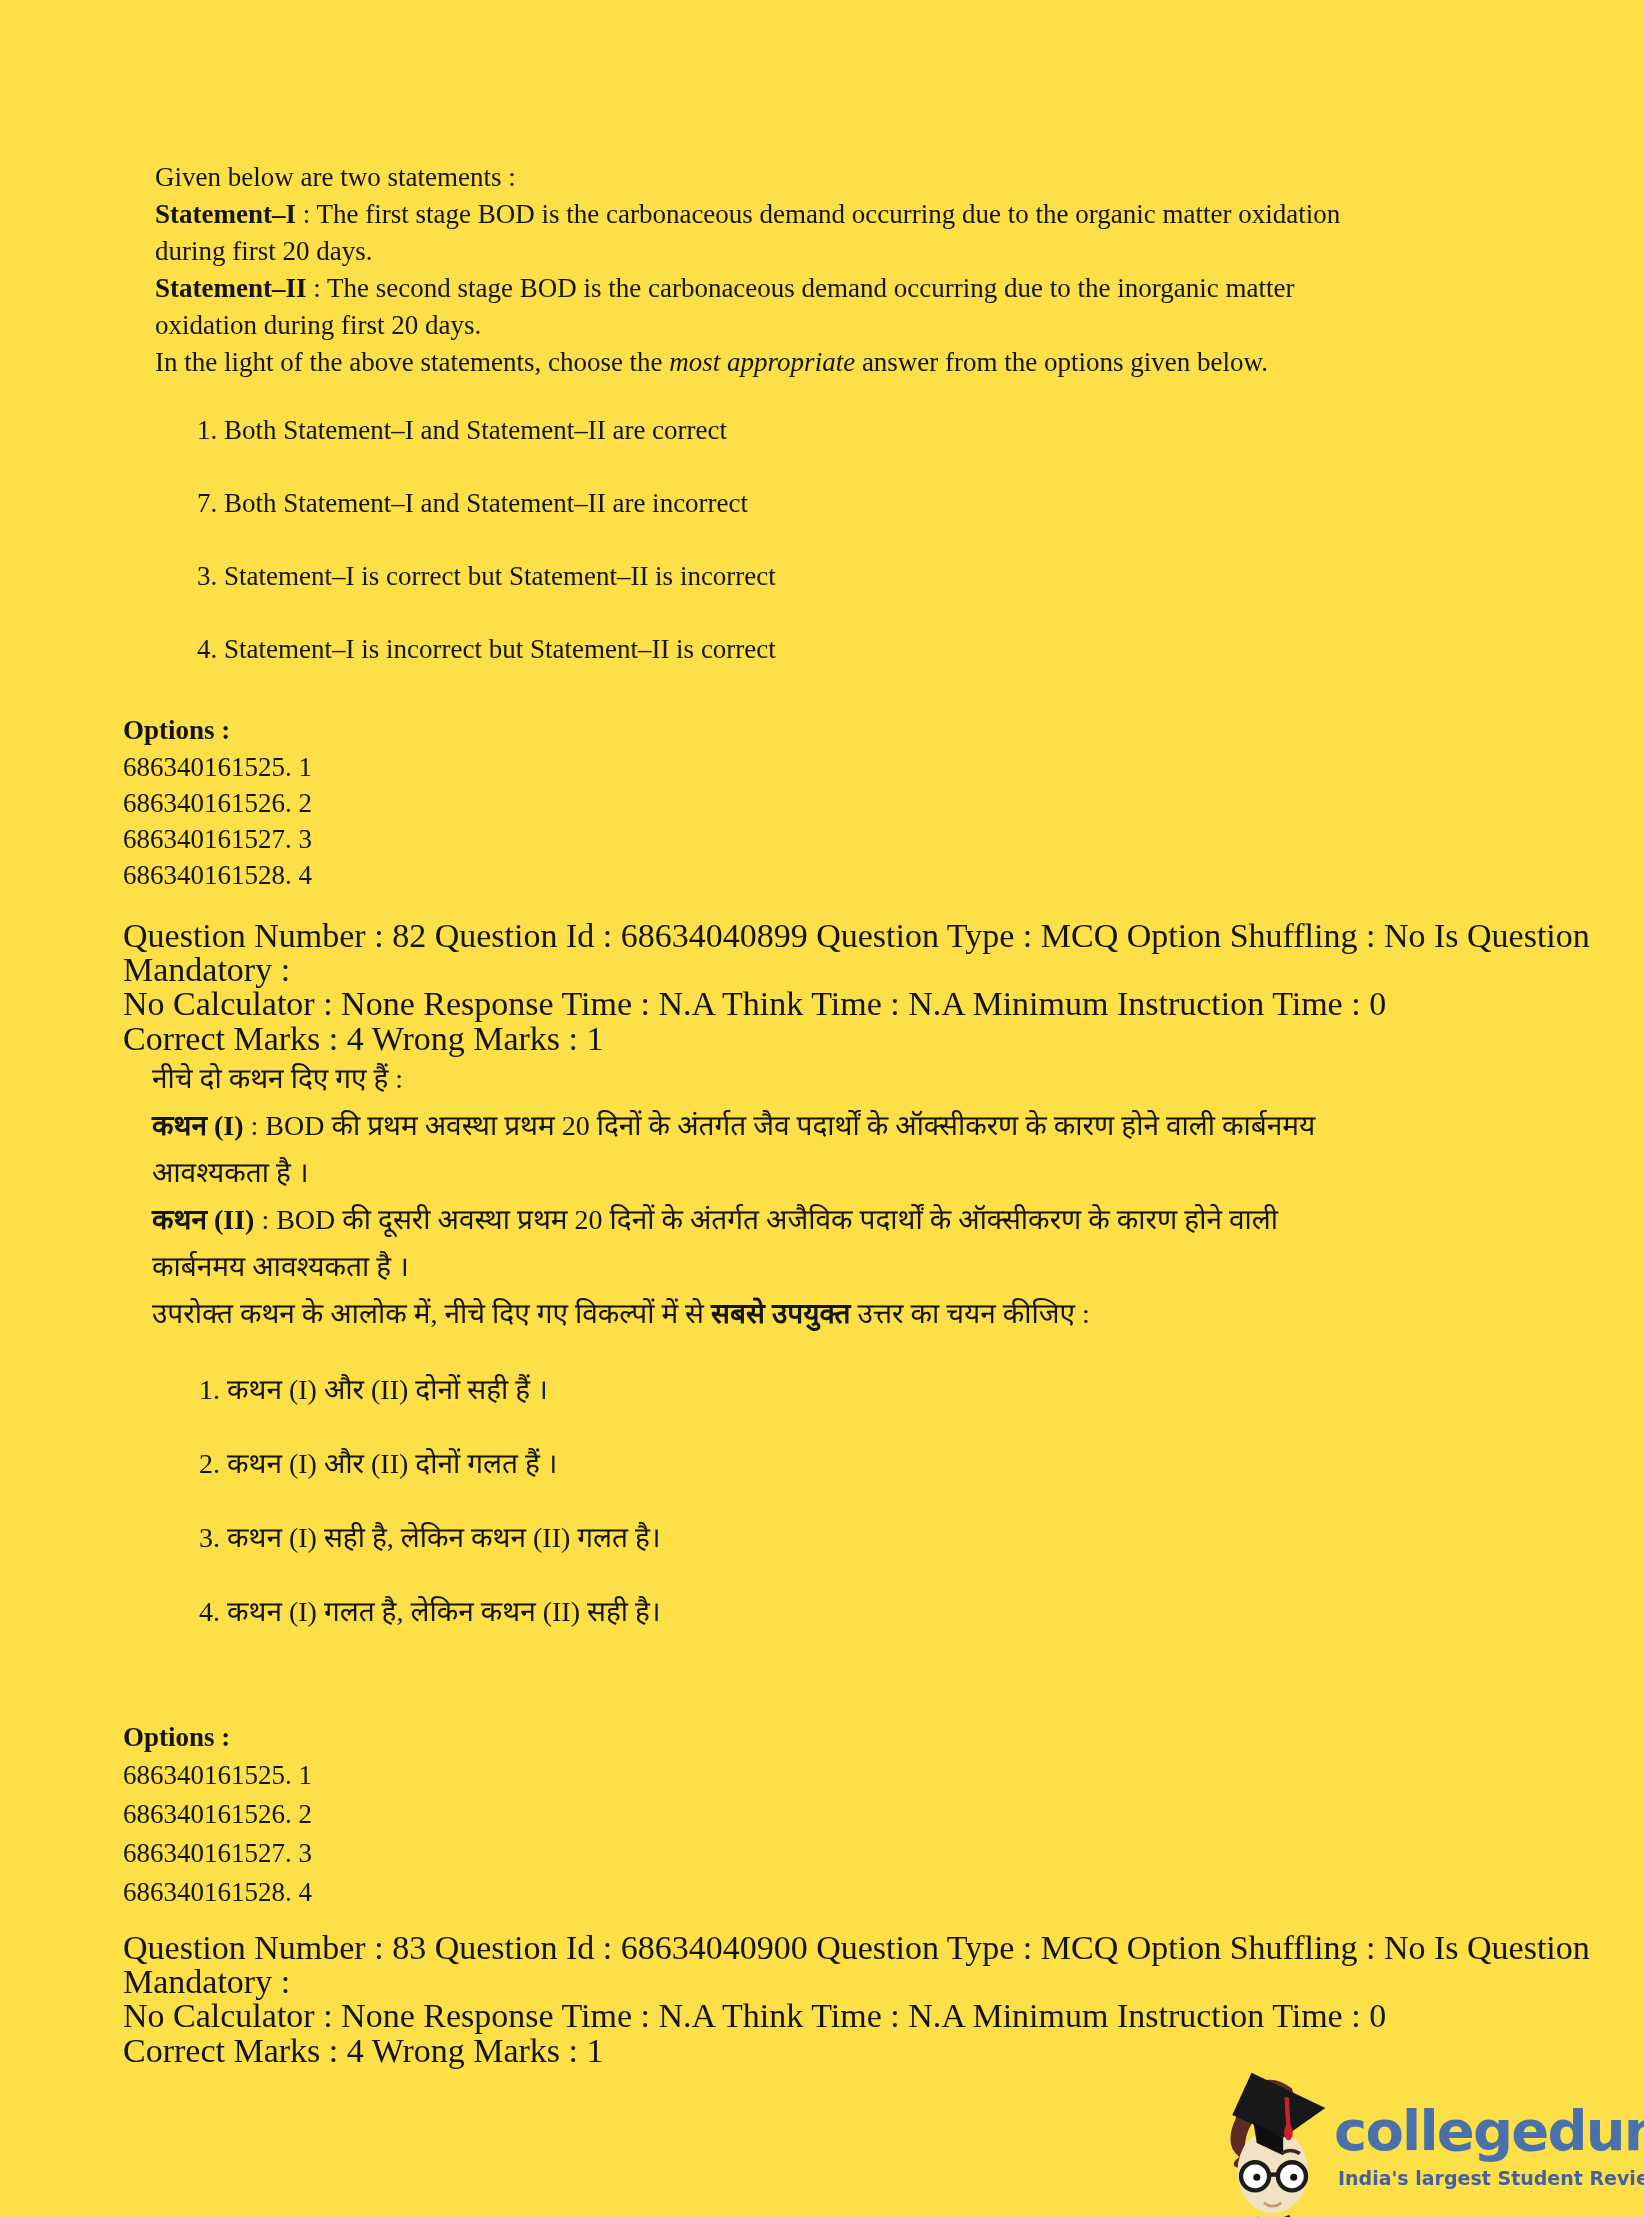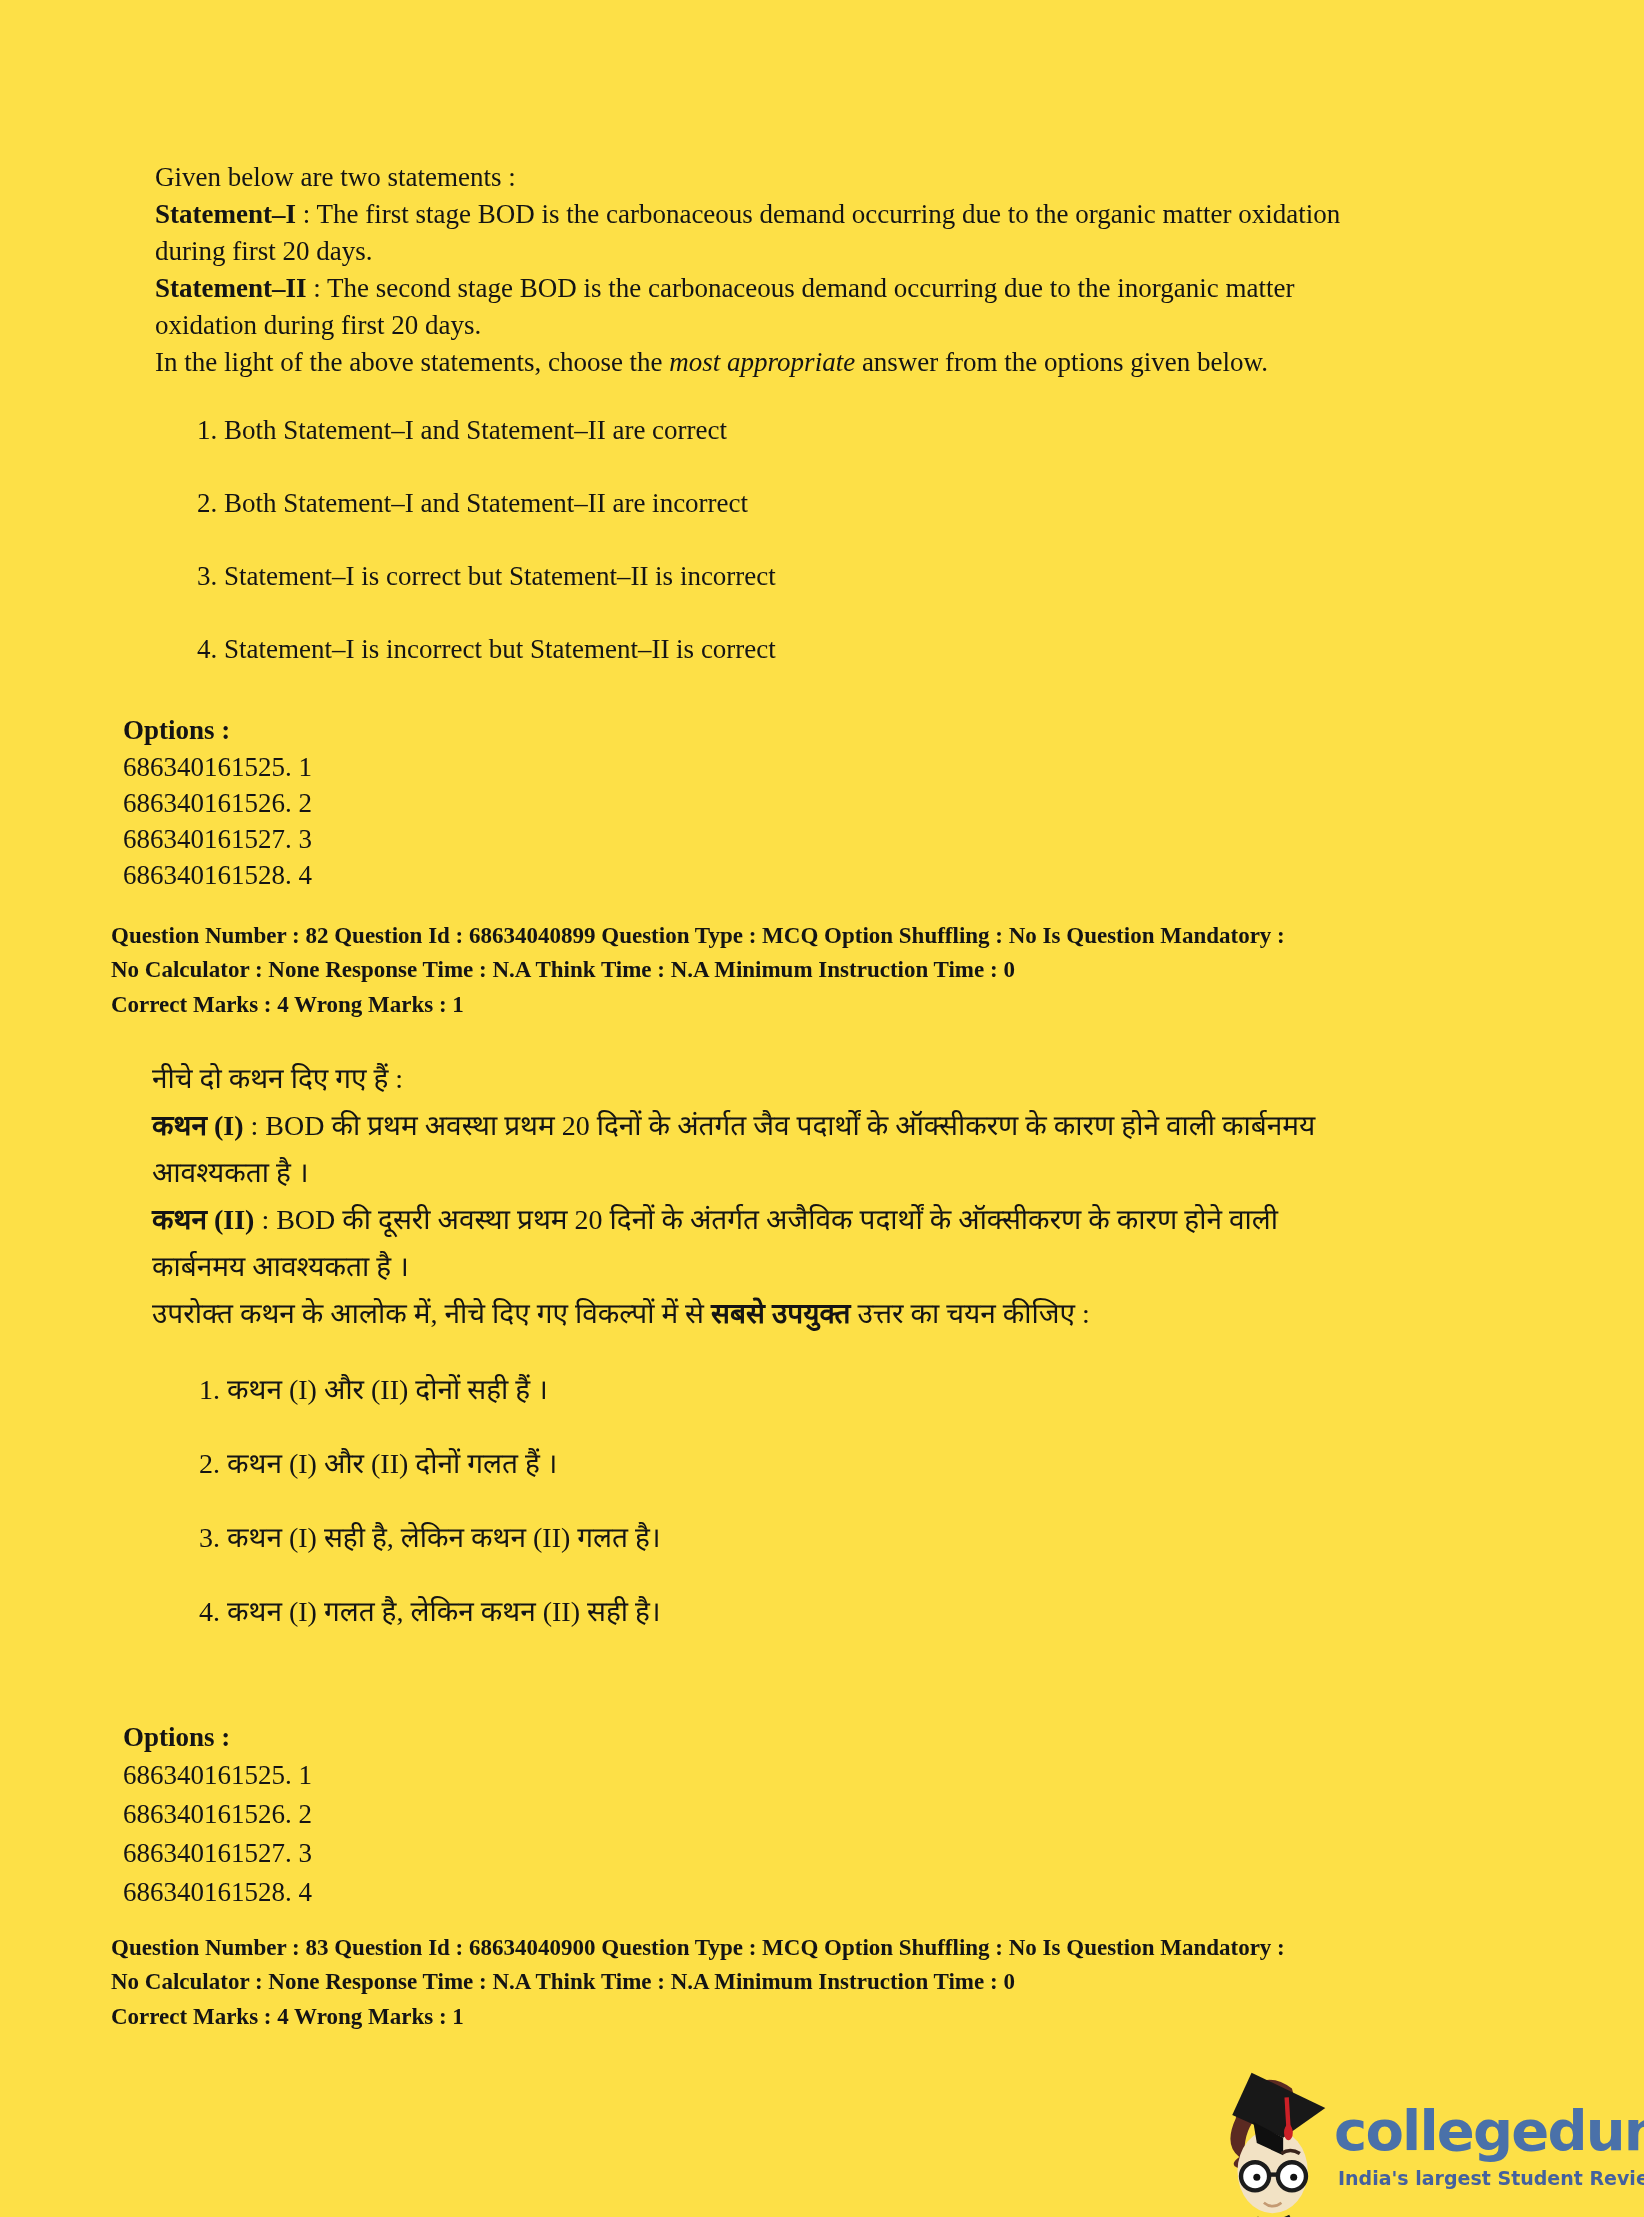--- a/index.html
+++ b/index.html
@@ -19,21 +19,21 @@
   .en-options{position:absolute;left:197px;top:412px;font-size:27px;}
   .en-options .opt{line-height:36px;margin-bottom:37px;white-space:nowrap;}
   
   .idlist{position:absolute;left:123px;font-size:27px;margin-top:20px;}
   .idlist-1{top:691px;}
   .idlist-1 .idrow{line-height:36px;}
   .idlist-2{top:1698px;}
   .idlist-2 .idrow{line-height:39px;}
   .idlist .heading{font-weight:bold;line-height:38px;}
   
-  .meta{position:absolute;left:111px;font-weight:bold;font-size:23px;line-height:34px;}
+  .meta{position:absolute;left:123px;font-weight:normal;font-size:34px;line-height:34px;}
   .meta-82{top:919px;}
   .meta-83{top:1931px;}
   .meta .marks{margin-top:1px;}
   
   .hi-block{position:absolute;left:152px;top:1055px;font-size:28px;line-height:47px;white-space:nowrap;}
   .hi-block b{font-weight:bold;}
   .hi-options{position:absolute;left:199px;top:1368px;font-size:28px;}
   .hi-options .opt{line-height:43px;margin-bottom:31px;white-space:nowrap;}
   
   .footer-logo{position:absolute;left:1216px;top:2060px;width:421px;height:158px;}
@@ -59,21 +59,21 @@
     <div>Given below are two statements :</div>
     <div><b>Statement–I</b><span> : The first stage BOD is the carbonaceous demand occurring due to the organic matter oxidation</span></div>
     <div>during first 20 days.</div>
     <div><b>Statement–II</b><span> : The second stage BOD is the carbonaceous demand occurring due to the inorganic matter</span></div>
     <div>oxidation during first 20 days.</div>
     <div><span>In the light of the above statements, choose the </span><span class="em-bi">most appropriate</span><span> answer from the options given below.</span></div>
   </div>
 
   <div class="en-options">
     <div class="opt">1. Both Statement–I and Statement–II are correct</div>
-    <div class="opt">2. Both Statement–I and Statement–II are incorrect</div>
+    <div class="opt">7. Both Statement–I and Statement–II are incorrect</div>
     <div class="opt">3. Statement–I is correct but Statement–II is incorrect</div>
     <div class="opt">4. Statement–I is incorrect but Statement–II is correct</div>
   </div>
 
   <div class="idlist idlist-1">
     <div class="heading">Options :</div>
     <div class="idrow">686340161525. 1</div>
     <div class="idrow">686340161526. 2</div>
     <div class="idrow">686340161527. 3</div>
     <div class="idrow">686340161528. 4</div>

